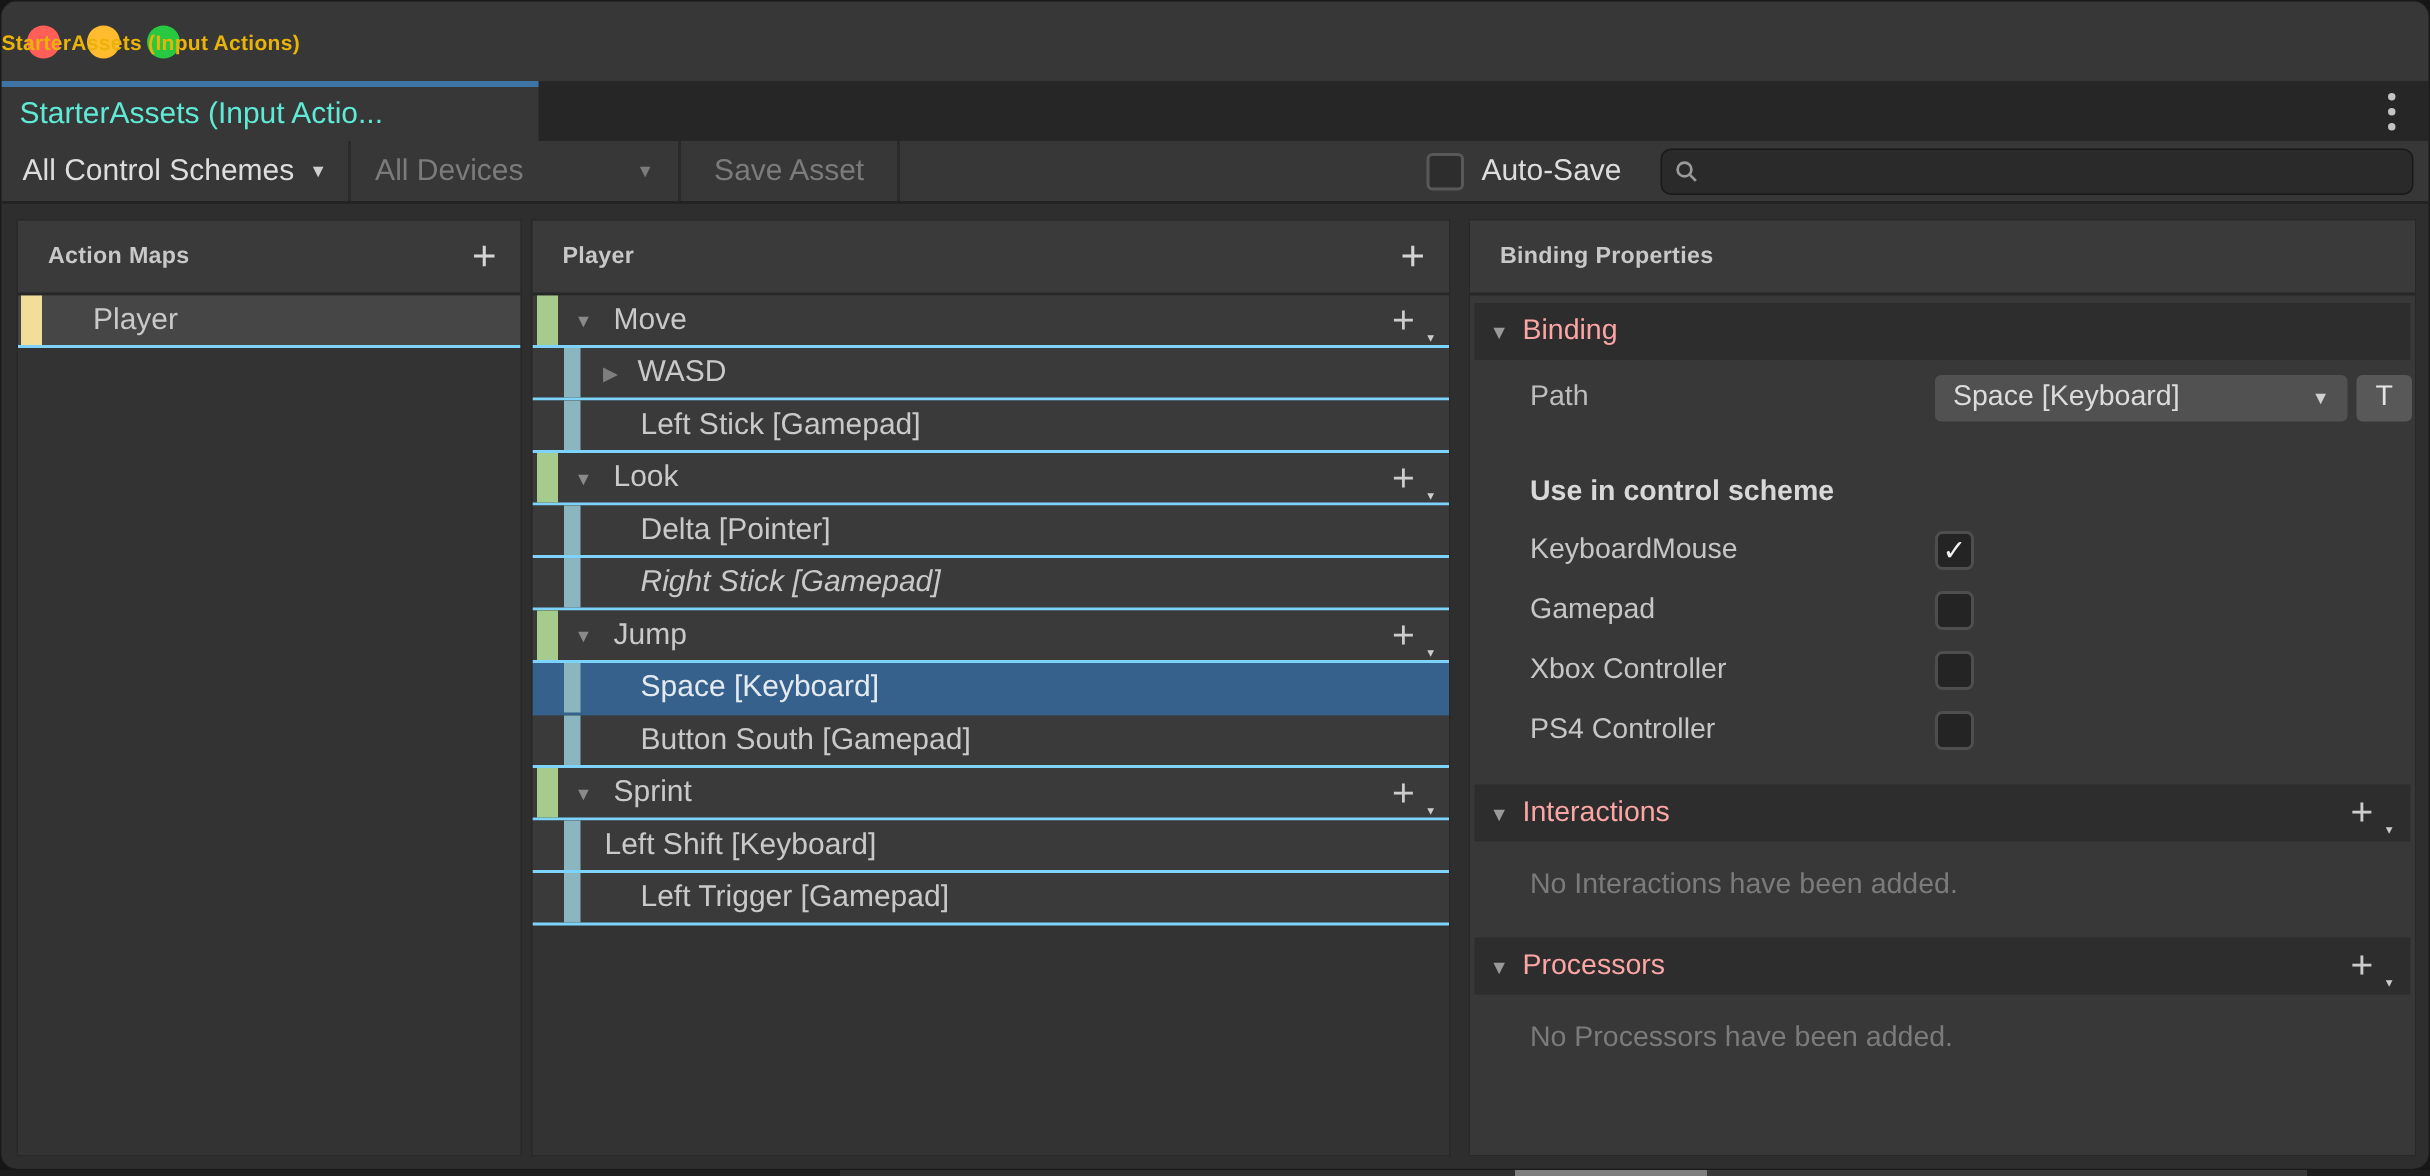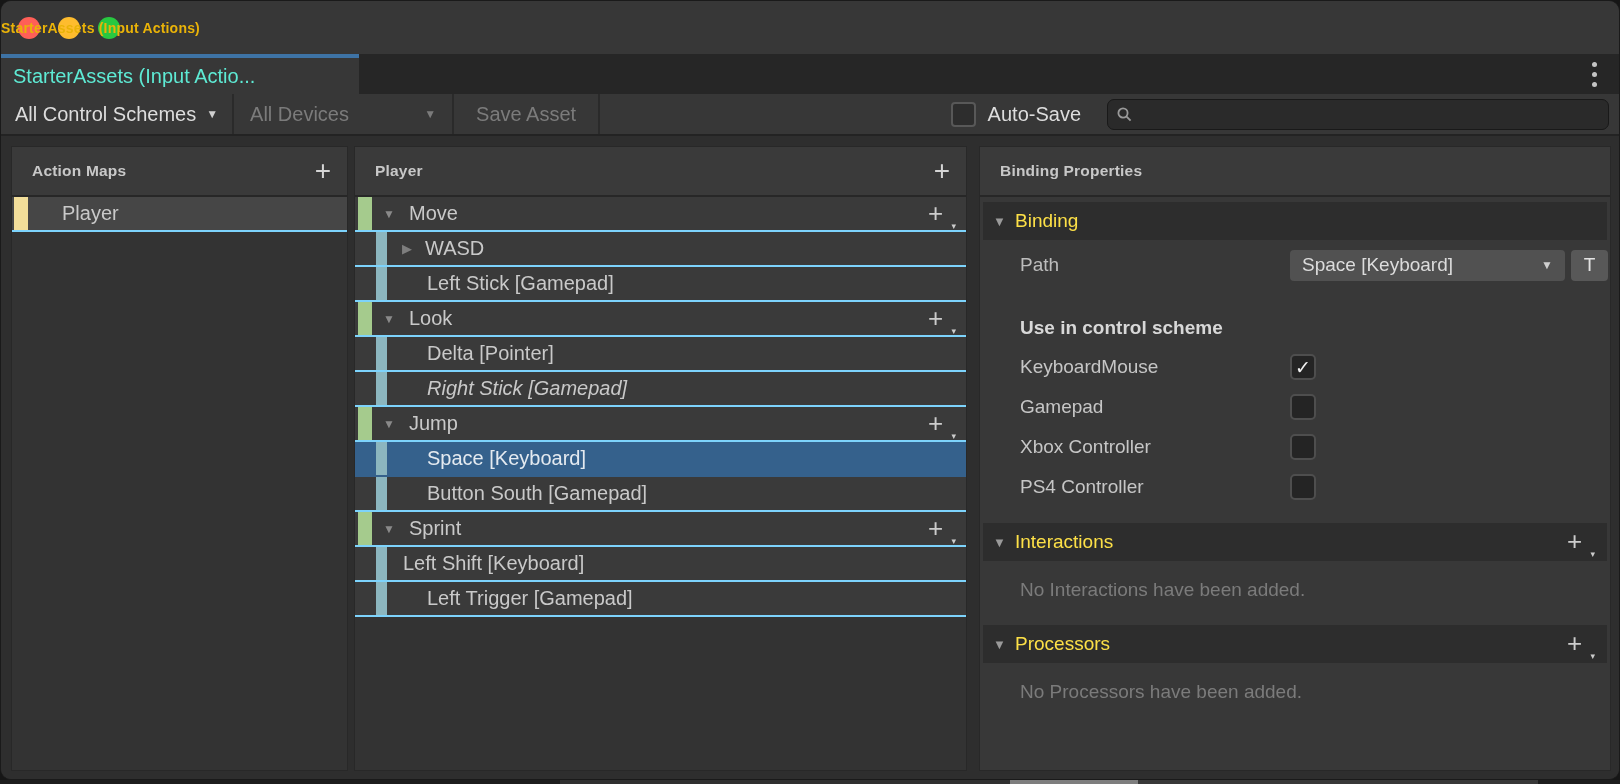--- a/index.html
+++ b/index.html
@@ -64,21 +64,21 @@
   .row-label { font-size:20px; color:#C9C9C9; white-space:nowrap; }
   .row.selected-blue .row-label { color:#E4EAF0; }
   .fold { font-size:12px; color:#8A8A8A; width:20px; text-align:center; flex:none; }
   .row .spacer { flex:1; }
   .row .plus-drop { margin-right:10px; }
 
   
   .section-band { height:38px; margin:5px 3px 0 3px; background:#2D2D2D; display:flex; align-items:center;
                   padding:0 12px 0 10px; }
   .section-band .fold { width:22px; text-align:left; font-size:13px; color:#9A9A9A; }
-  .section-band .sec-title { font-size:19px; color:#fde047; flex:1; }
+  .section-band .sec-title { font-size:19px; color:#fca5a5; flex:1; }
   .prop-row { display:flex; align-items:center; height:36px; margin-top:7px; }
   .prop-label { margin-left:40px; width:270px; font-size:19px; color:#BDBDBD; }
   .dropdown { width:275px; height:31px; background:#515151; border-radius:4px; display:flex; align-items:center;
               padding:0 12px; cursor:pointer; }
   .dropdown .dd-text { flex:1; font-size:19px; color:#DCDCDC; white-space:nowrap; }
   .dropdown .dd-caret { font-size:12px; color:#CFCFCF; }
   .t-btn { width:37px; height:31px; margin-left:6px; background:#585858; border-radius:4px; color:#E3E3E3;
            font-size:19px; display:flex; align-items:center; justify-content:center; cursor:pointer; }
   .cs-heading { margin:34px 0 8px 40px; font-size:19px; font-weight:bold; color:#D8D8D8; }
   .scheme-row { height:40px; display:flex; align-items:center; padding-left:40px; }

